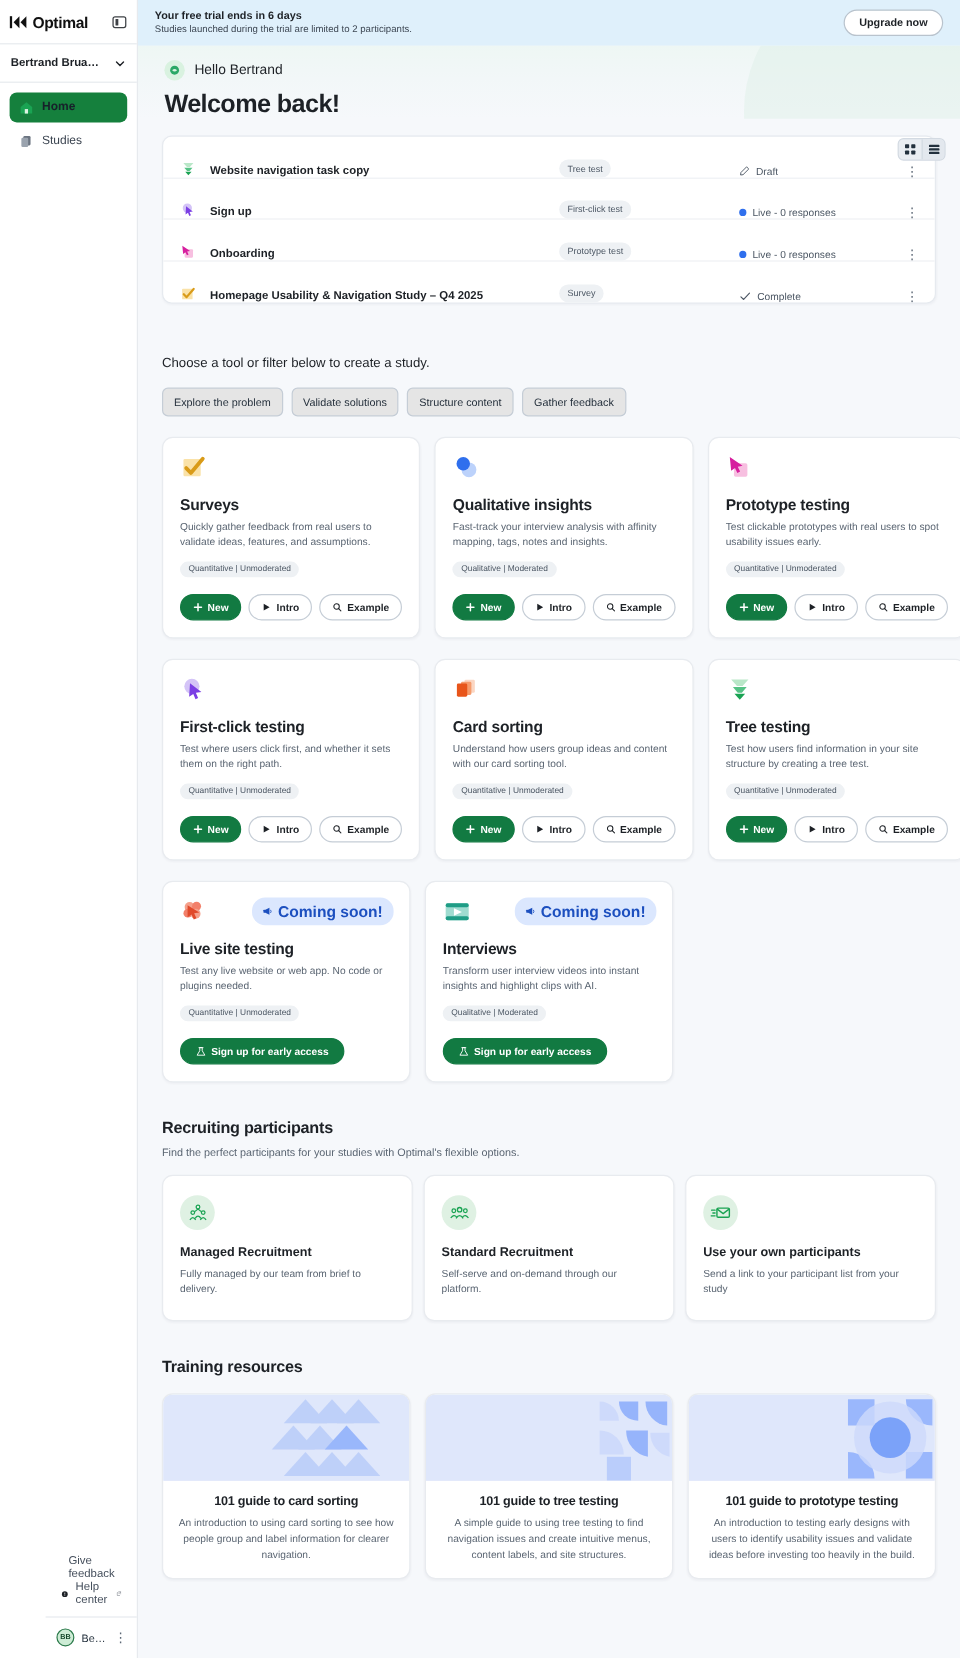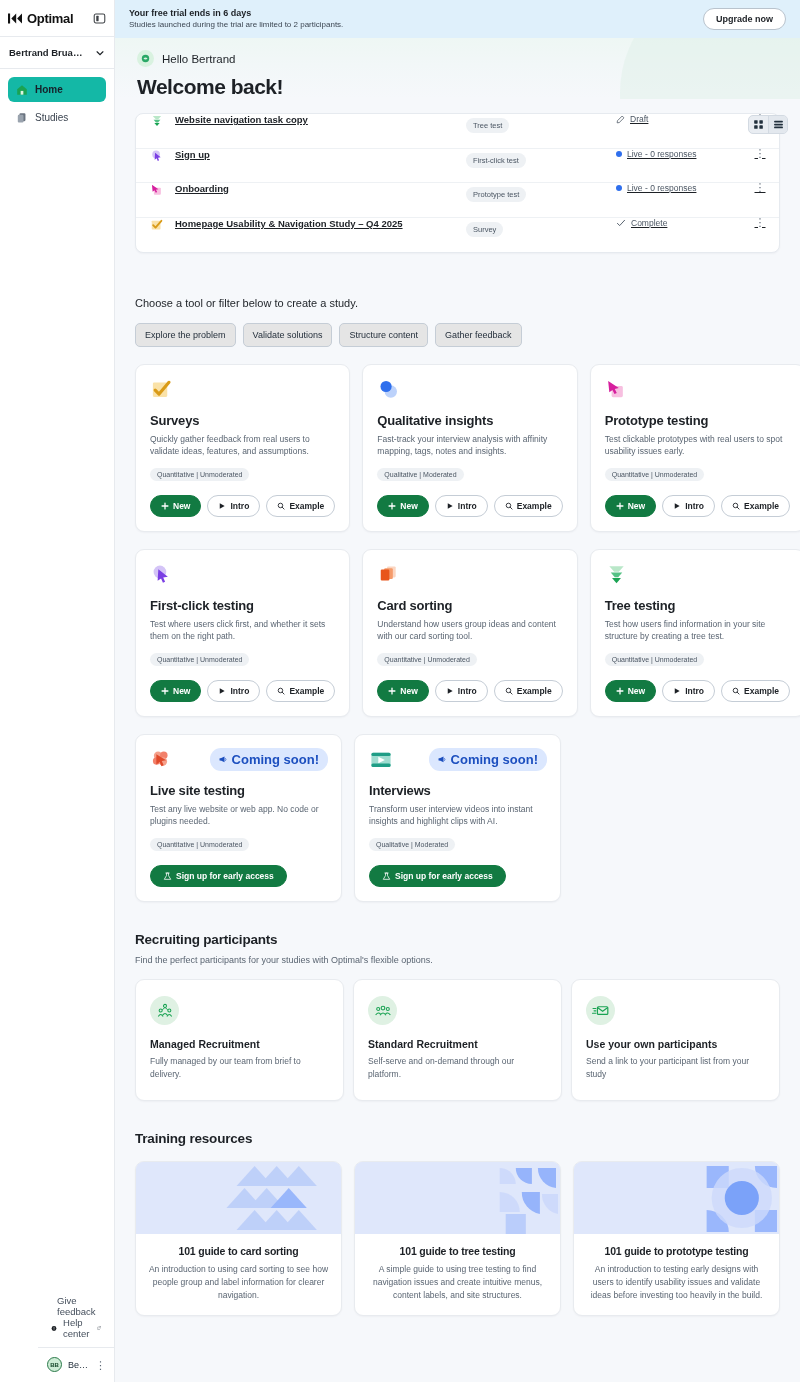--- a/index.html
+++ b/index.html
@@ -33,21 +33,21 @@
     padding: 0 9px 0 9px; border-top: 1px solid #e7eaee; border-bottom: 1px solid #e7eaee;
   }
   .sb-org-name { font-size: 9.5px; font-weight: 700; color: #1d2126; white-space: nowrap;
     overflow: hidden; text-overflow: ellipsis; max-width: 78px; }
   .sb-nav { padding: 8px 8px 0 8px; }
   .sb-item {
     display: flex; align-items: center; gap: 7px;
     height: 25px; padding: 0 8px; border-radius: 6px;
     font-size: 10px; color: #3b4450; cursor: pointer; margin-bottom: 3px;
   }
-  .sb-item.active { background: #14b8a6; font-weight: 700; color: #17202a; }
+  .sb-item.active { background: #15803d; font-weight: 700; color: #17202a; }
   .sb-bottom { position: absolute; bottom: 0; left: 16px; right: 0; margin-left: 22px; }
   .sb-link {
     display: flex; align-items: center; gap: 6px;
     height: 22px; padding: 0 13px; font-size: 9.5px; color: #454f5c; cursor: pointer;
   }
   .sb-link .ext { margin-left: 1px; opacity: .75; }
   .sb-user {
     display: flex; align-items: center; gap: 6px; padding: 9px 8px 10px 9px;
     border-top: 1px solid #e7eaee; margin-top: 8px; cursor: pointer;
   }
@@ -117,22 +117,22 @@
   .view-toggle .vt + .vt { border-left: 1px solid #d3dae2; }
 
   
   .studies-card {
     position: relative; z-index: 3;
     margin: 14px 20px 0 20px; background: #ffffff;
     border: 1px solid #e6eaef; border-radius: 8px; overflow: hidden;
     box-shadow: 0 1px 2px rgba(16,24,40,.04);
   }
   .study-row {
-    display: flex; align-items: flex-start; height: 34.5px; padding: 0 10px 0 12px;
-    border-bottom: 1px solid #eef1f4; cursor: pointer; text-decoration: underline;
+    display: flex; align-items: flex-end; height: 34.5px; padding: 0 10px 0 12px;
+    border-bottom: 1px solid #eef1f4; cursor: pointer;
   }
   .study-row:last-child { border-bottom: none; }
   .study-ico { width: 18px; flex: 0 0 18px; display: flex; align-items: center; justify-content: center; }
   .study-name { flex: 1; font-size: 9.5px; font-weight: 700; color: #1d2126; padding-left: 9px; }
   .study-tag {
     width: 150px; flex: 0 0 150px;
   }
   .tag-pill {
     display: inline-block; background: #eef1f4; color: #4b5663; font-size: 7.5px;
     padding: 3px 7px; border-radius: 9px;

